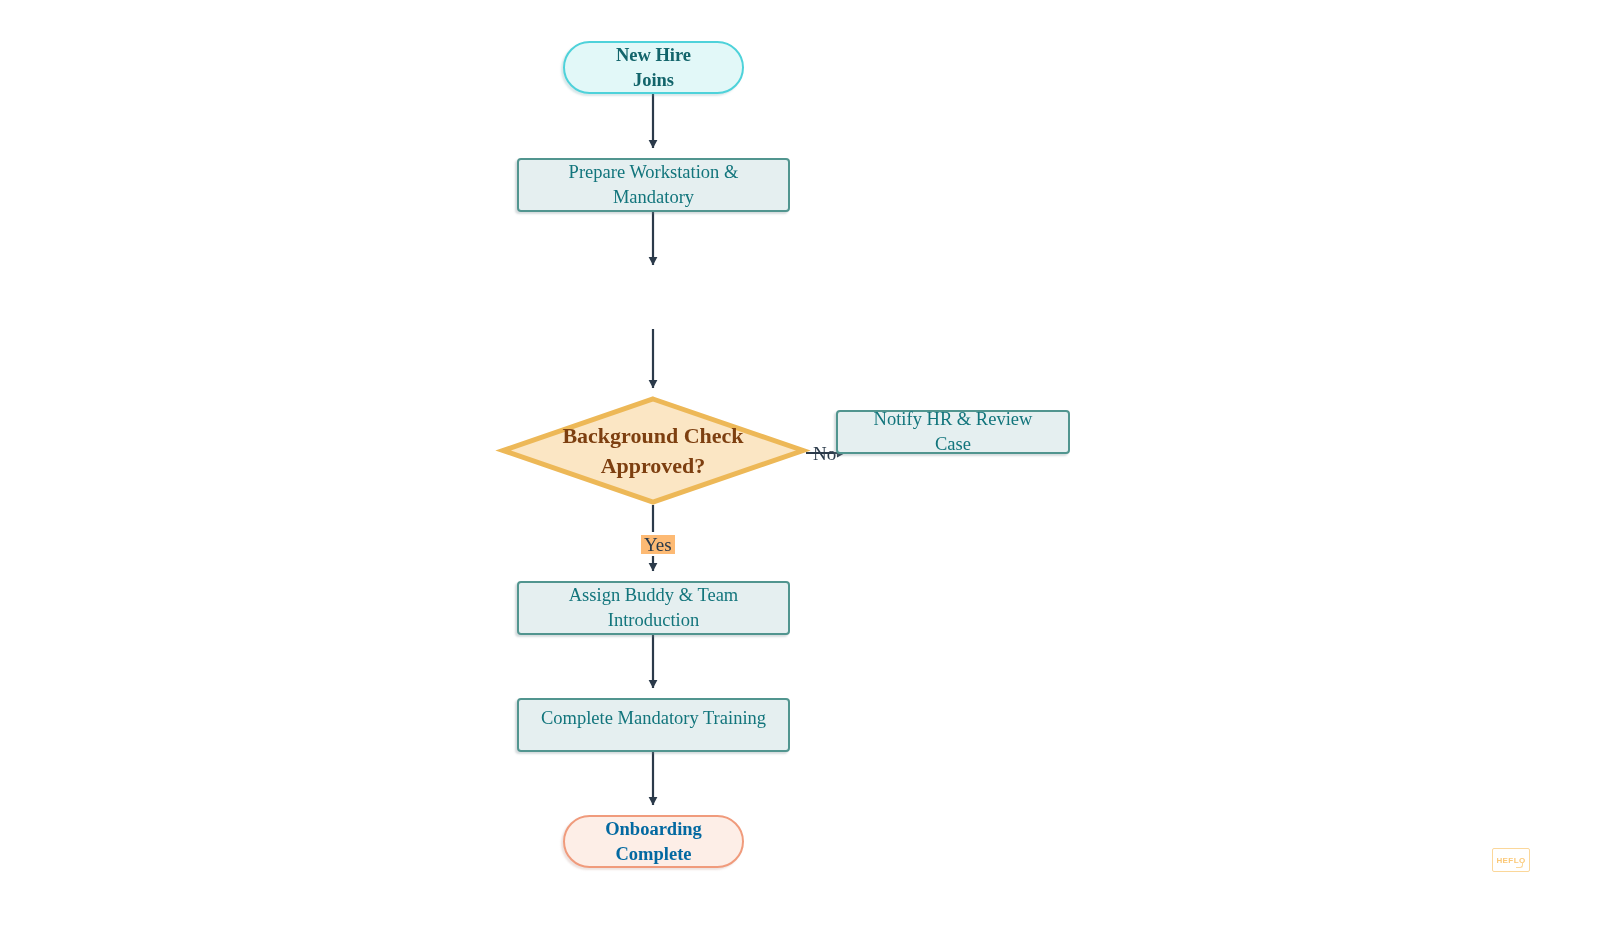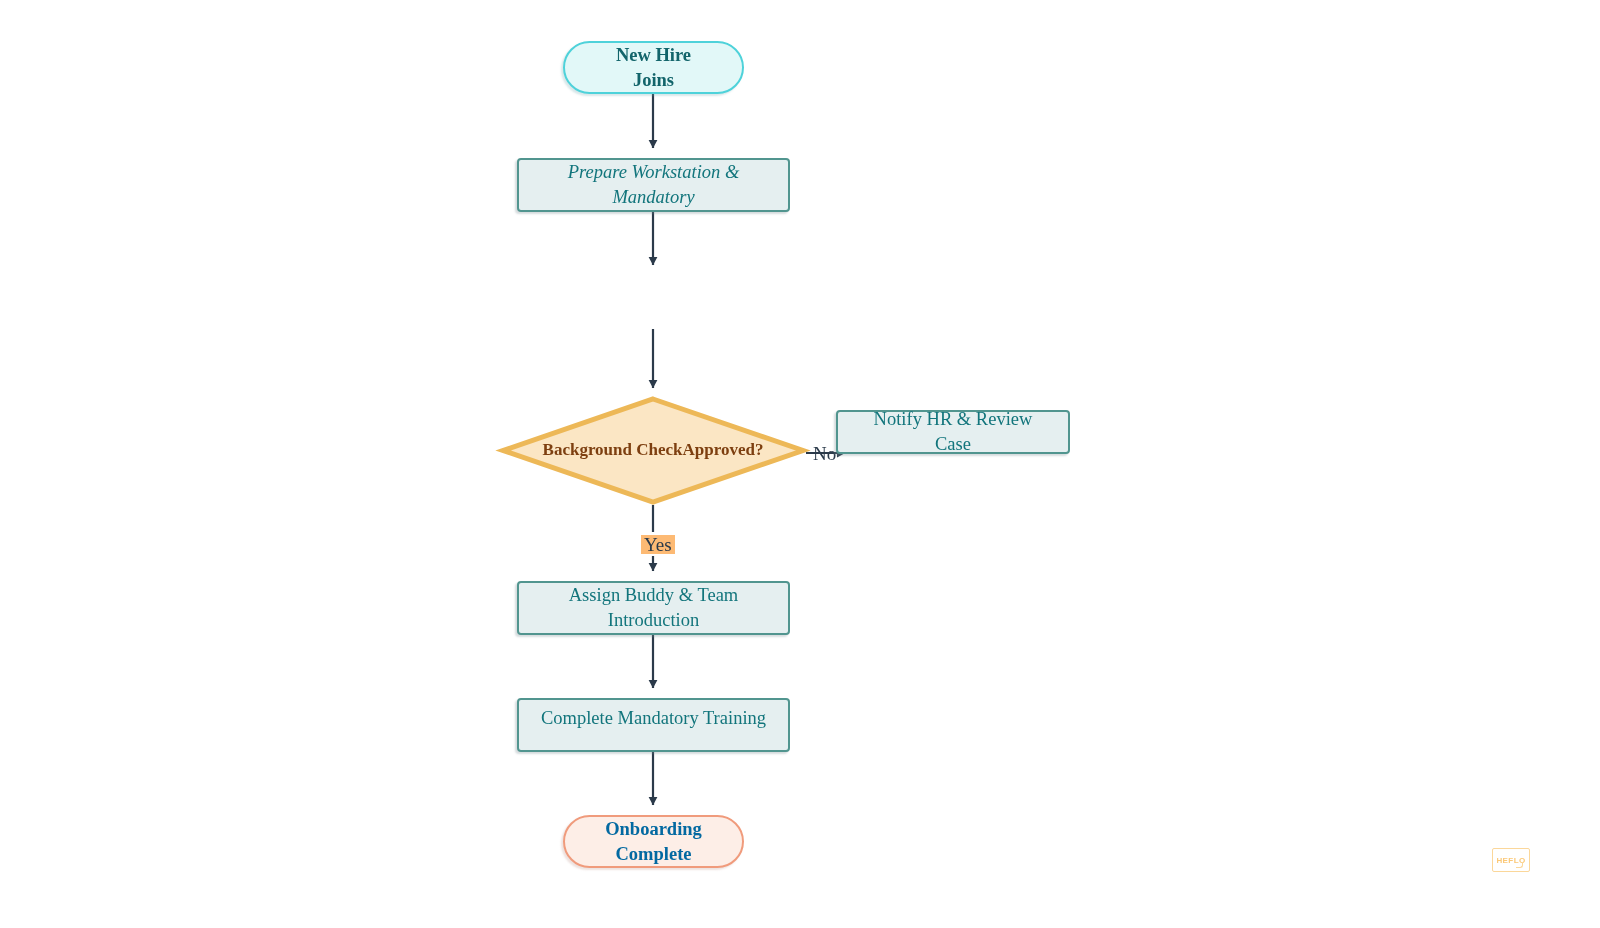--- a/index.html
+++ b/index.html
@@ -91,26 +91,26 @@
     top: 0;
     overflow: visible;
   }
   .decision .dtext {
     position: absolute;
     left: 0;
     top: 0;
     width: 100%;
     height: 100%;
     display: flex;
-    flex-direction: row;
+    flex-direction: column;
     align-items: center;
     justify-content: center;
     text-align: center;
     font-weight: bold;
-    font-size: 17px;
+    font-size: 22px;
     color: #7d3f10;
     line-height: 1.35;
   }
 
   
   .edge-label {
     position: absolute;
     color: #2b3a4a;
     font-size: 19px;
     white-space: nowrap;
@@ -195,21 +195,21 @@
 
   <div class="edge-label" style="left:641px; top:535px;">Yes</div>
 
   <div class="edge-label no-label" style="left:813px; top:444px;">No</div>
 
   <div class="node terminator start" style="left:563px; top:41px; width:181px; height:53px;">
     <span class="line">New Hire</span>
     <span class="line">Joins</span>
   </div>
 
-  <div class="node process centered" style="left:517px; top:158px; width:273px; height:54px;font-style:italic;">
+  <div class="node process centered" style="left:517px; top:158px; width:273px; height:54px;">
     <span class="line">Prepare Workstation &amp;</span>
     <span class="line">Mandatory</span>
   </div>
 
 
   <div class="decision" style="left:500px; top:396px; width:306px; height:109px;">
     <svg width="306" height="109" viewBox="0 0 306 109">
       <polygon points="153,3 303,54.5 153,106 3,54.5" fill="#fbe6c4" stroke="#edb857" stroke-width="5" stroke-linejoin="miter"></polygon>
     </svg>
     <div class="dtext">

